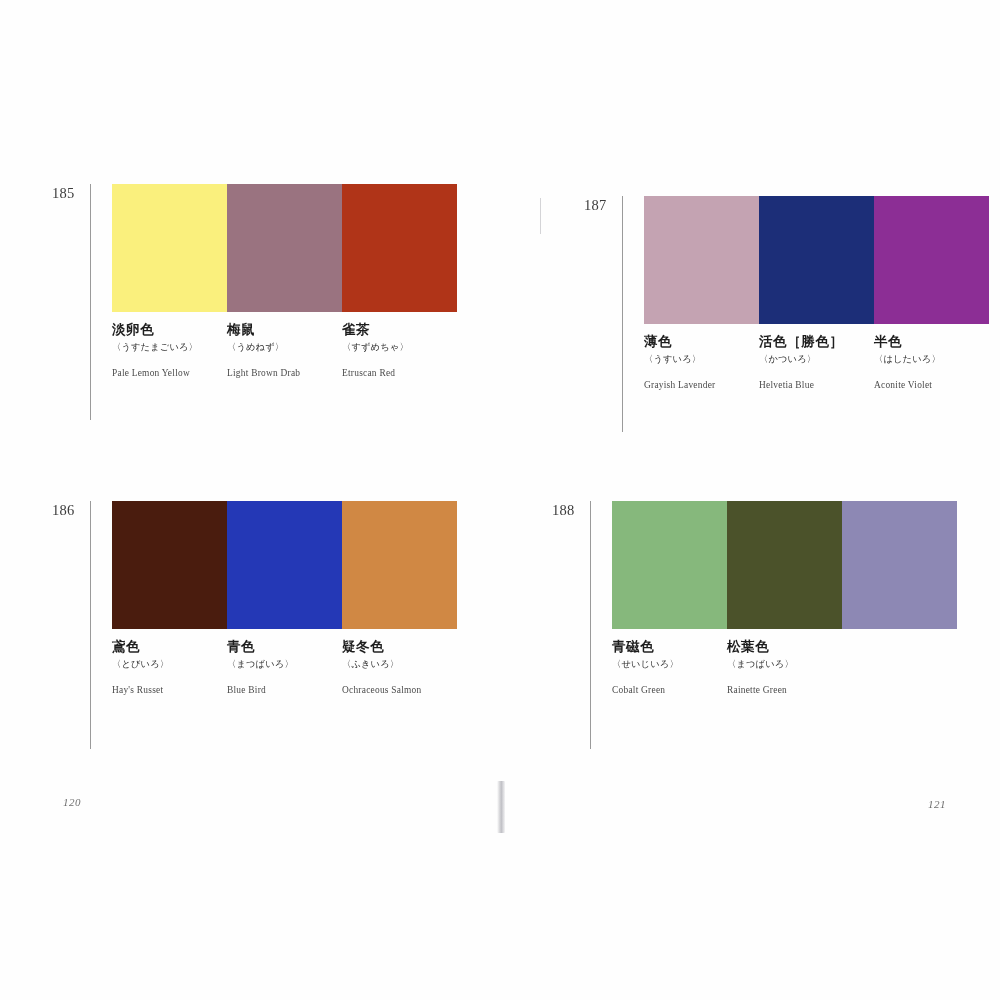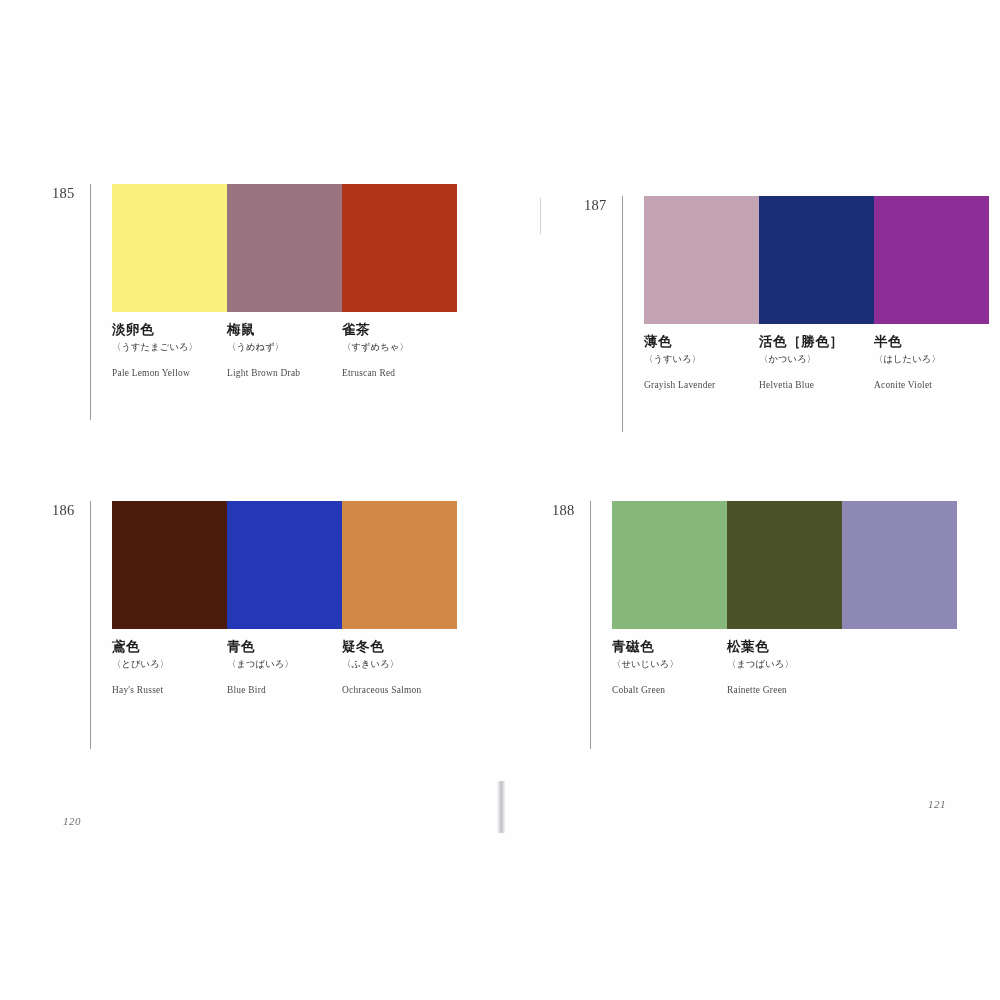--- a/index.html
+++ b/index.html
@@ -114,21 +114,21 @@
 
   
   .folio {
     position: absolute;
     font-size: 11px;
     font-style: italic;
     color: #6e6e6e;
     font-family: "Liberation Serif", "DejaVu Serif", serif;
     letter-spacing: 0.5px;
   }
-  #folio-left  { left: 63px;  top: 815px; }
+  #folio-left  { left: 63px;  top: 796px; }
   #folio-right { left: 928px; top: 798px; }
 
   
   #gutter-mark {
     position: absolute;
     left: 497px;
     top: 781px;
     width: 8px;
     height: 52px;
     background: linear-gradient(to right,

